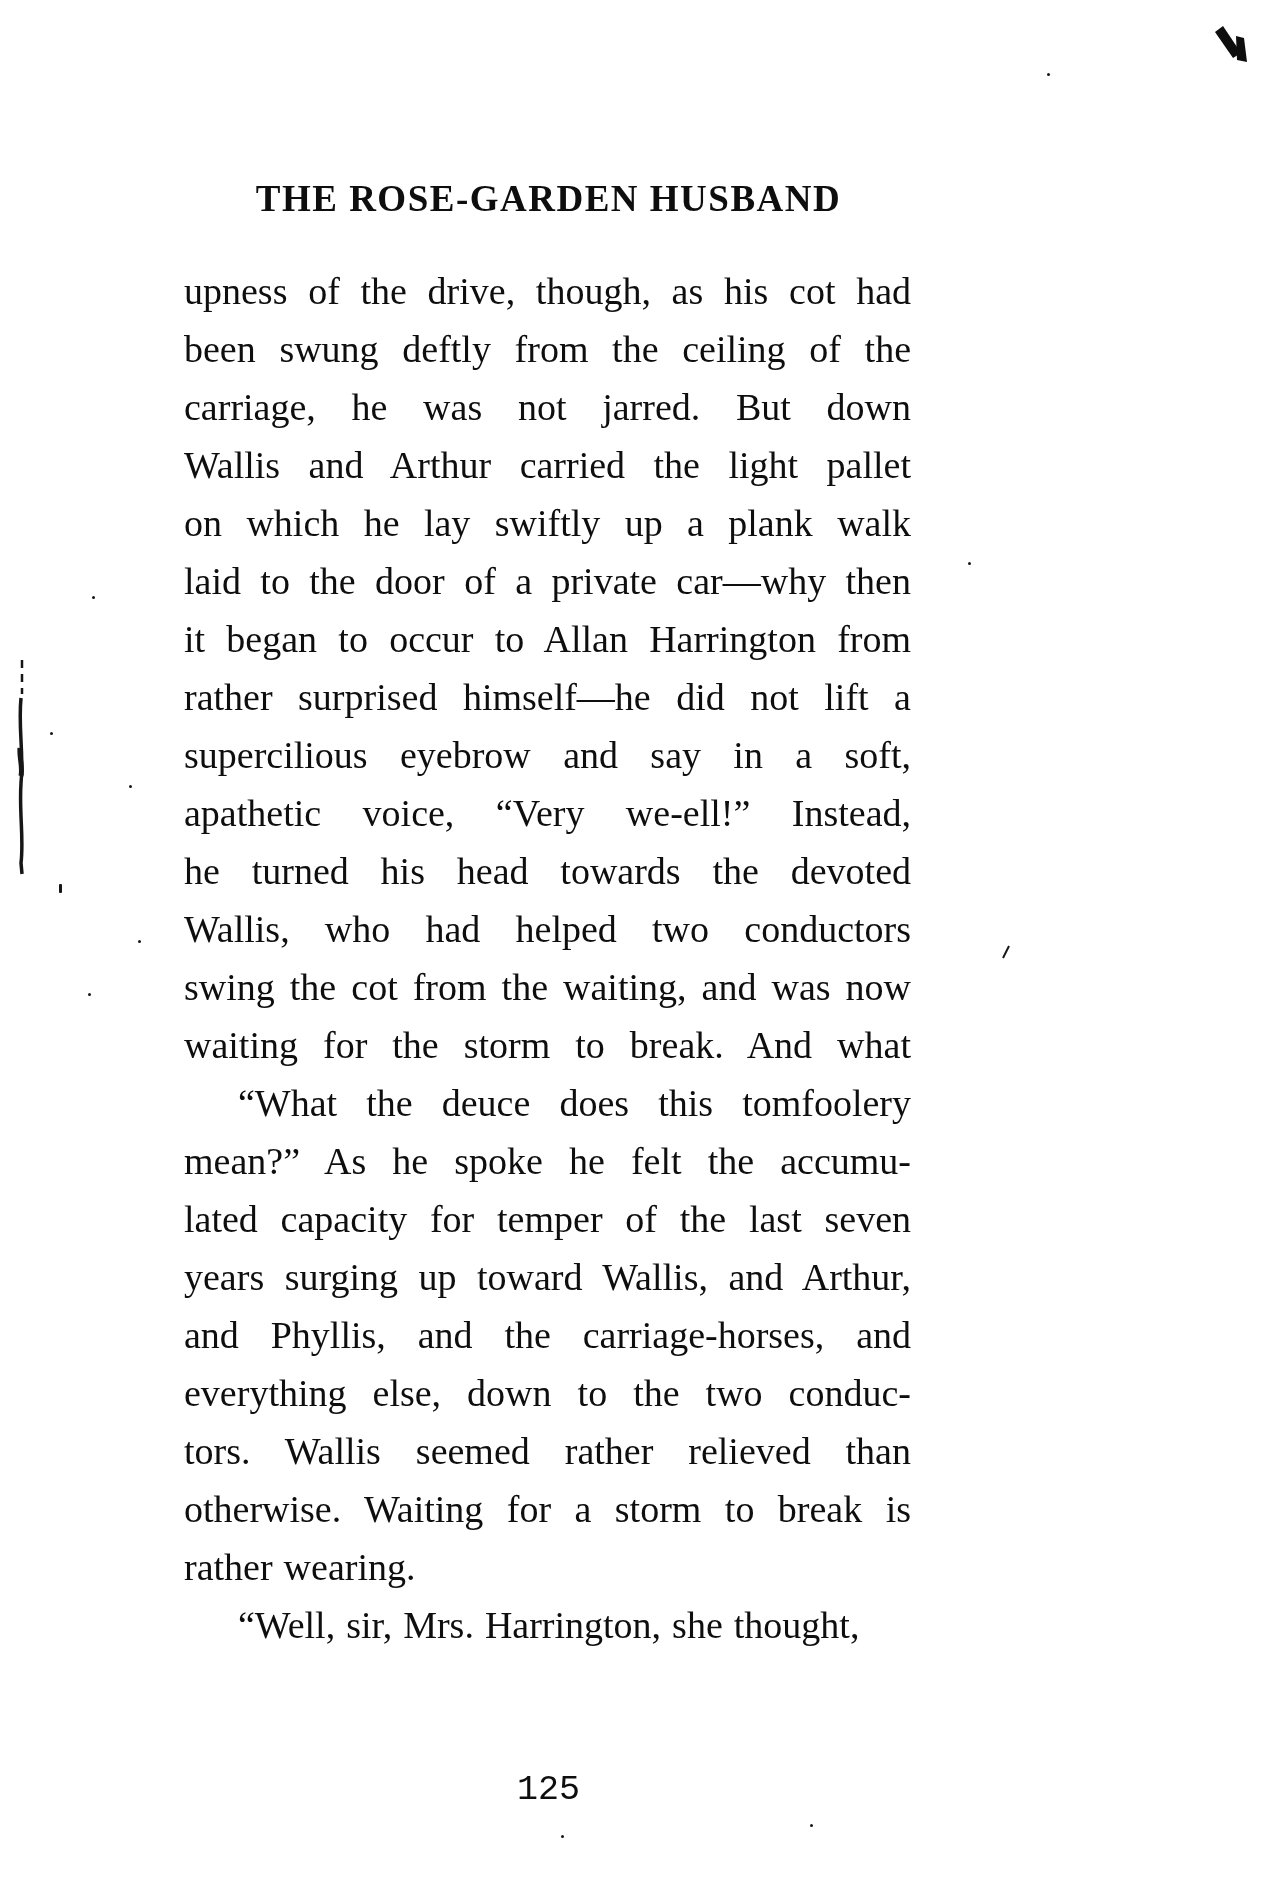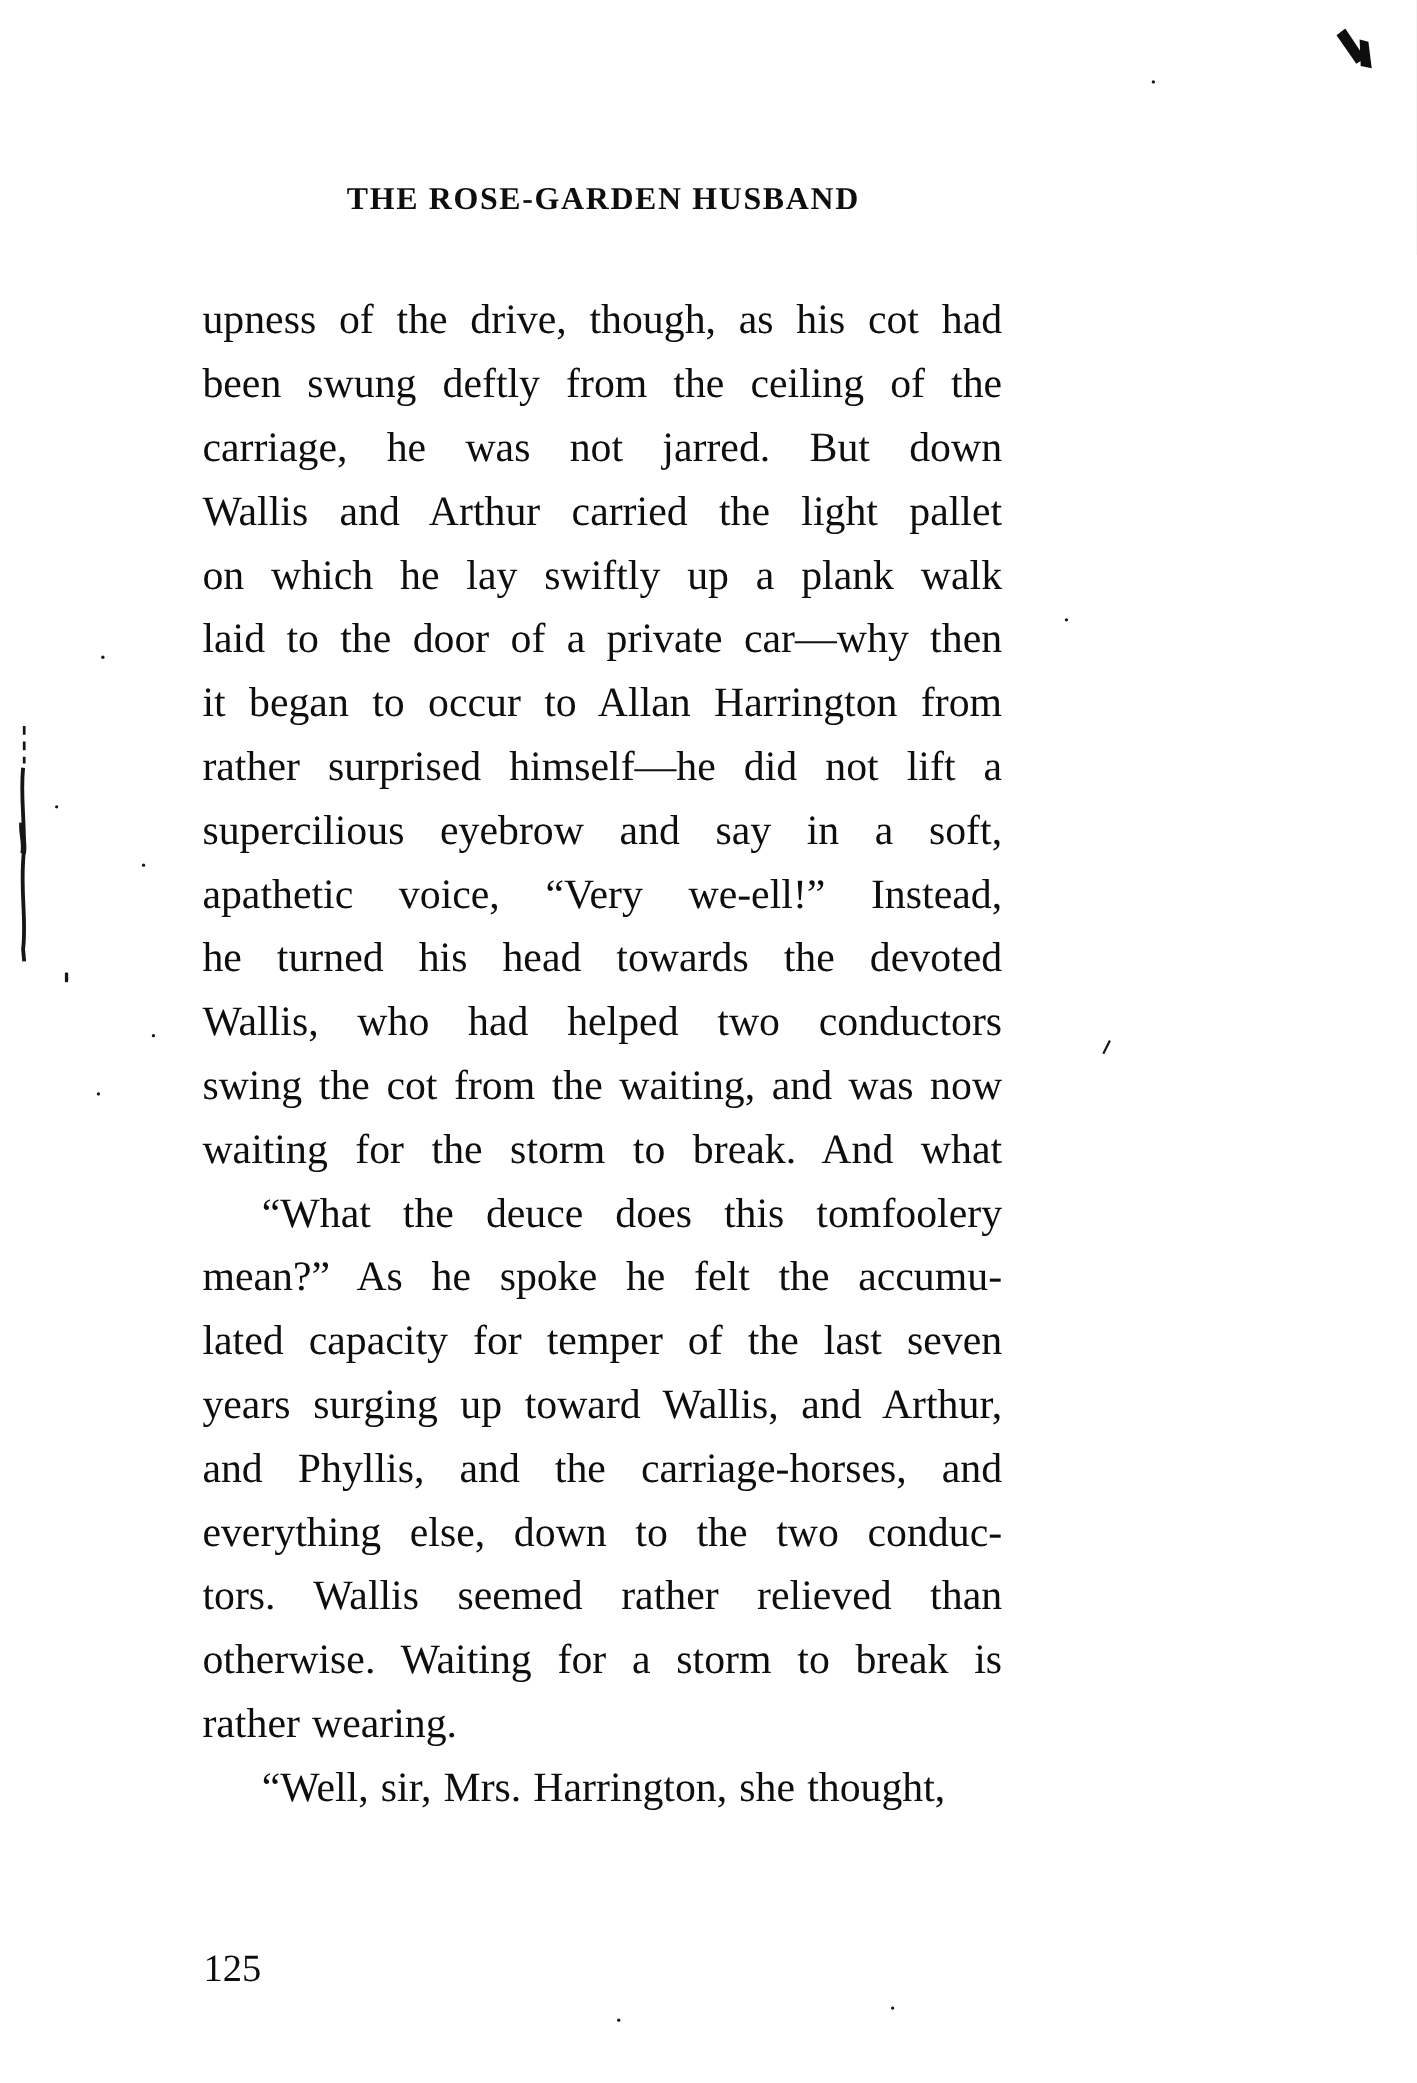--- a/index.html
+++ b/index.html
@@ -7,24 +7,24 @@
     position:relative;
     width:1288px; height:1894px;
     margin:0 auto;
     background:#ffffff;
     color:#0e0e0e;
     font-family:"Liberation Serif","DejaVu Serif",serif;
     overflow:hidden;
   }
   .book-title {
     position:absolute;
-    left:185px; top:156px; width:727px;
+    left:185px; top:174px; width:727px;
     text-align:center;
     font-weight:700;
-    font-size:29px;
+    font-size:37px;
     letter-spacing:1.5px;
     line-height:50px;
     white-space:nowrap;
   }
   .body-text {
     position:absolute;
     left:184px; top:262px; width:727px;
     font-size:38px;
   }
   .line {
@@ -33,23 +33,24 @@
     text-align:justify;
     text-align-last:justify;
     text-justify:inter-word;
     word-spacing:1.5px;
   }
   .line.para-end { text-align-last:left; }
   .line.indent { text-indent:54px; }
   .page-number {
     position:absolute;
     left:185px; top:1768px; width:727px;
-    text-align:left;
+    text-align:center;
     font-size:35px;
     line-height:44px;
+    font-family:Liberation Mono, monospace;
   }
   .artifact { position:absolute; pointer-events:none; }
   .speck {
     position:absolute;
     background:#161616;
     border-radius:50%;
   }
 </style>
 </head>
 <body>

